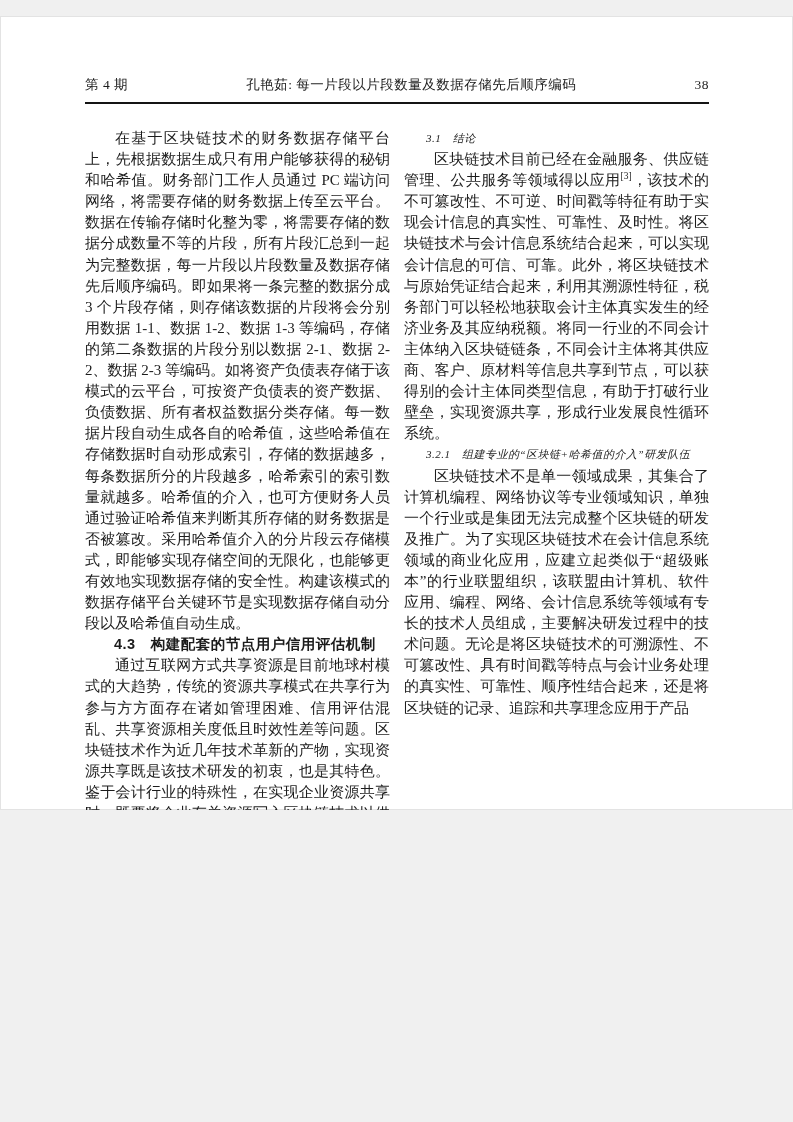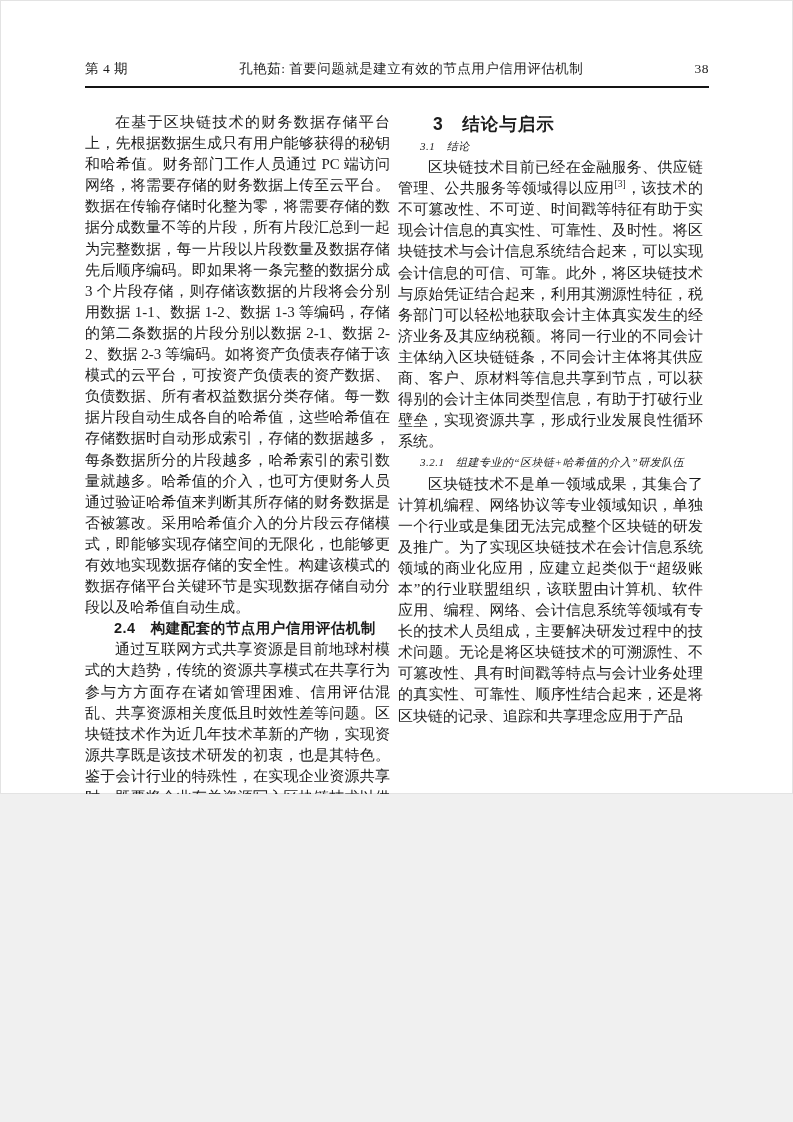--- a/index.html
+++ b/index.html
@@ -8,21 +8,21 @@
   }
   html, body {
     margin: 0;
     padding: 0;
     background: #f0f0f0;
   }
   .page {
     position: relative;
     width: 793px;
     height: 794px;
-    margin: 0 auto;
+    margin: 16px auto;
     background: var(--paper);
     color: var(--ink);
     font-family: "Liberation Serif", "DejaVu Serif", serif;
     box-sizing: border-box;
     box-shadow: inset 0 0 0 1px #e3e3e3;
     overflow: hidden;
   }
   
   .header {
     position: absolute;
@@ -45,21 +45,21 @@
     height: 0;
     border-top: 2.5px solid #141414;
   }
   
   .columns {
     position: absolute;
     top: 112px;
     left: 85px;
     width: 624px;
     display: flex;
-    gap: 8px;
+    gap: 14px;
   }
   .col {
     width: 305px;
     font-size: 15px;
     line-height: 21.1px;
     text-align: justify;
     text-justify: inter-ideograph;
   }
   .col p {
     margin: 0;
@@ -101,35 +101,34 @@
     letter-spacing: 0;
   }
 </style>
 </head>
 <body>
 
 <div class="page">
 
   <div class="header">
     <span class="issue">第 4 期</span>
-    <span class="running-title">孔艳茹: 首要问题就是建立有效的节点用户信用评估机制</span>
+    <span class="running-title">孔艳茹: 每一片段以片段数量及数据存储先后顺序编码</span>
     <span class="pagenum">38</span>
   </div>
   <div class="header-rule"></div>
 
   <div class="columns">
 
     <div class="col">
       <p>在基于区块链技术的财务数据存储平台上，先根据数据生成只有用户能够获得的秘钥和哈希值。财务部门工作人员通过 PC 端访问网络，将需要存储的财务数据上传至云平台。数据在传输存储时化整为零，将需要存储的数据分成数量不等的片段，所有片段汇总到一起为完整数据，每一片段以片段数量及数据存储先后顺序编码。即如果将一条完整的数据分成 3 个片段存储，则存储该数据的片段将会分别用数据 1-1、数据 1-2、数据 1-3 等编码，存储的第二条数据的片段分别以数据 2-1、数据 2-2、数据 2-3 等编码。如将资产负债表存储于该模式的云平台，可按资产负债表的资产数据、负债数据、所有者权益数据分类存储。每一数据片段自动生成各自的哈希值，这些哈希值在存储数据时自动形成索引，存储的数据越多，每条数据所分的片段越多，哈希索引的索引数量就越多。哈希值的介入，也可方便财务人员通过验证哈希值来判断其所存储的财务数据是否被篡改。采用哈希值介入的分片段云存储模式，即能够实现存储空间的无限化，也能够更有效地实现数据存储的安全性。构建该模式的数据存储平台关键环节是实现数据存储自动分段以及哈希值自动生成。</p>
-      <p class="sub-heading">2.4　构建配套的节点用户信用评估机制</p>
+      <p class="sub-heading">4.3　构建配套的节点用户信用评估机制</p>
       <p>通过互联网方式共享资源是目前地球村模式的大趋势，传统的资源共享模式在共享行为参与方方面存在诸如管理困难、信用评估混乱、共享资源相关度低且时效性差等问题。区块链技术作为近几年技术革新的产物，实现资源共享既是该技术研发的初衷，也是其特色。鉴于会计行业的特殊性，在实现企业资源共享时，既要将企业有关资源写入区块链技术以供链条上的用户读取，又要防止写入的信息资源被恶意泄露。将区块链技术应用于会计行业，实现其与会计信息系统有效衔接，首要问题就是建立有效的节点用户信用评估机制，实现节点用户的可信性，既要保证用户写入节点的会计信息的可信性，也要保证用户从节点上读取的会计信息使用途径的可信性。在构建评估机制时，将协议层、扩展层以及应用层等三层架构体系与共识算法等技术结合起来，作为区块链技术的底层技术。同时融入政府的监管体系功能，</p>
     </div>
 
     <div class="col">
-      <p class="section-heading">3　结论与启示</p>
       <p class="kai-heading">3.1　结论</p>
       <p><span>区块链技术目前已经在金融服务、供应链管理、公共服务等领域得以应用</span><sup class="cite">[3]</sup><span>，该技术的不可篡改性、不可逆、时间戳等特征有助于实现会计信息的真实性、可靠性、及时性。将区块链技术与会计信息系统结合起来，可以实现会计信息的可信、可靠。此外，将区块链技术与原始凭证结合起来，利用其溯源性特征，税务部门可以轻松地获取会计主体真实发生的经济业务及其应纳税额。将同一行业的不同会计主体纳入区块链链条，不同会计主体将其供应商、客户、原材料等信息共享到节点，可以获得别的会计主体同类型信息，有助于打破行业壁垒，实现资源共享，形成行业发展良性循环系统。</span></p>
       <p class="kai-heading">3.2.1　组建专业的“区块链+哈希值的介入”研发队伍</p>
       <p>区块链技术不是单一领域成果，其集合了计算机编程、网络协议等专业领域知识，单独一个行业或是集团无法完成整个区块链的研发及推广。为了实现区块链技术在会计信息系统领域的商业化应用，应建立起类似于“超级账本”的行业联盟组织，该联盟由计算机、软件应用、编程、网络、会计信息系统等领域有专长的技术人员组成，主要解决研发过程中的技术问题。无论是将区块链技术的可溯源性、不可篡改性、具有时间戳等特点与会计业务处理的真实性、可靠性、顺序性结合起来，还是将区块链的记录、追踪和共享理念应用于产品</p>
     </div>
 
   </div>
 </div>
 
 </body></html>

